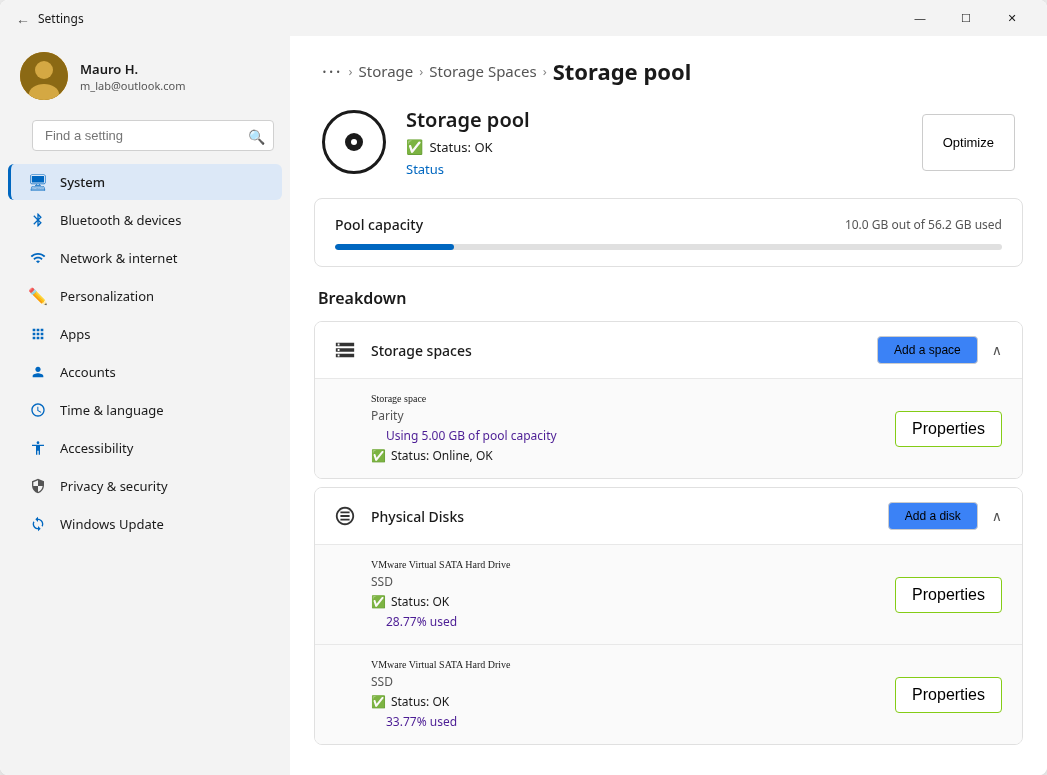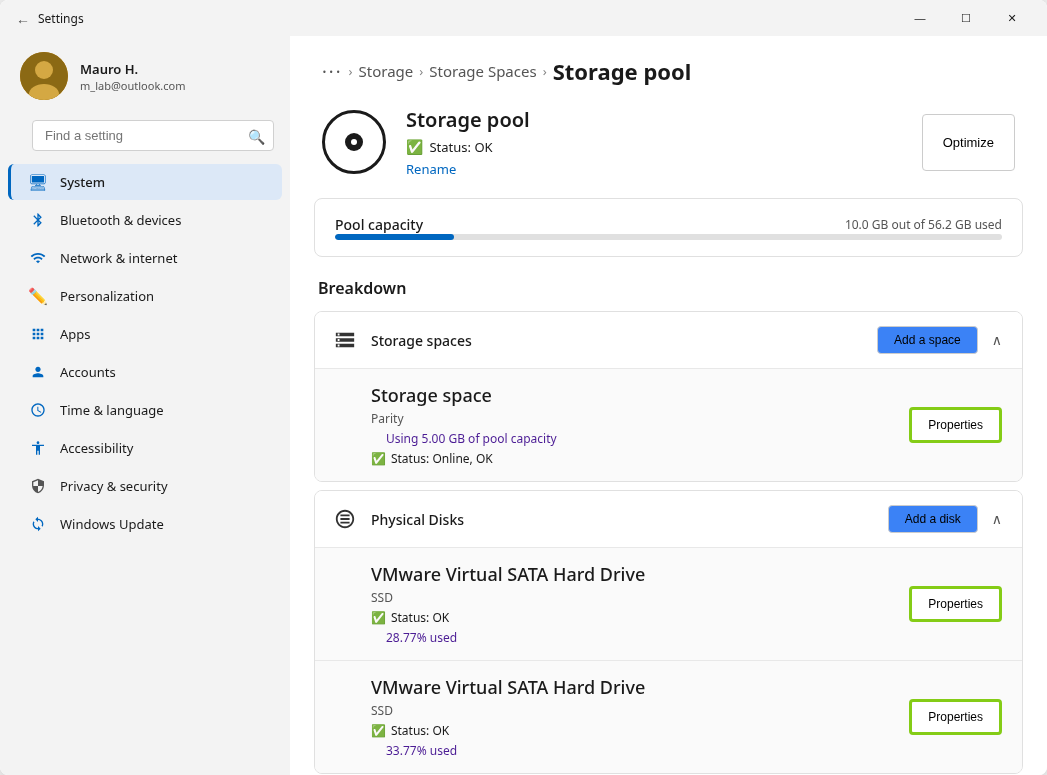--- a/index.html
+++ b/index.html
@@ -230,20 +230,21 @@
     .capacity-section {
       margin: 0 24px 20px 24px;
       padding: 16px 20px;
       border: 1px solid #e0e0e0;
       border-radius: 8px;
     }
     .capacity-header {
       display: flex;
       justify-content: space-between;
       align-items: center;
+      margin-bottom: 10px;
       font-size: 13px;
     }
     .capacity-label { font-size: 14px; font-weight: 500; }
     .capacity-value { color: #555; font-size: 12px; }
     .progress-bar-bg {
       width: 100%;
       height: 6px;
       background: #e0e0e0;
       border-radius: 3px;
       overflow: hidden;
@@ -317,30 +318,30 @@
     .section-divider { border: none; border-top: 1px solid #e8e8e8; margin: 0; }
     
     .sub-item {
       padding: 14px 20px 14px 56px;
       display: flex;
       align-items: flex-start;
       justify-content: space-between;
       background: #fafafa;
     }
     .sub-item-info { display: flex; flex-direction: column; gap: 3px; }
-    .sub-item-name { font-size: 18px; font-weight: 500; }
+    .sub-item-name { font-size: 10px; font-weight: 500; font-family: Liberation Serif, serif; }
     .sub-item-type { font-size: 12px; color: #555; }
     .sub-item-usage { font-size: 12px; color: #4c1d95; margin-left: 15px; }
     .sub-item-status { display: flex; align-items: center; gap: 5px; font-size: 12px; color: #1a1a1a; }
     .props-btn {
       padding: 8px 16px;
       background: white;
-      border: 3px solid #84cc16;
+      border: 1px solid #84cc16;
       border-radius: 4px;
-      font-size: 12px;
+      font-size: 16px;
       cursor: pointer;
       font-family: 'Segoe UI', sans-serif;
       align-self: center;
       flex-shrink: 0;
     }
     
     .icon-system { color: #0067c0; }
     .icon-bluetooth { color: #0067c0; }
   </style>
 </head>
@@ -476,21 +477,21 @@
             <div class="disk-icon-inner">
               <div class="disk-dot"></div>
             </div>
           </div>
           <div class="pool-info">
             <span class="pool-title">Storage pool</span>
             <div class="pool-status">
               <span class="status-ok">✅</span>
               <span>Status: OK</span>
             </div>
-            <a class="rename-link">Rename</a>
+            <a class="rename-link">Status</a>
           </div>
         </div>
         <button class="optimize-btn">Optimize</button>
       </div>
 
       <div class="capacity-section">
         <div class="capacity-header">
           <span class="capacity-label">Pool capacity</span>
           <span class="capacity-value">10.0 GB out of 56.2 GB used</span>
         </div>

